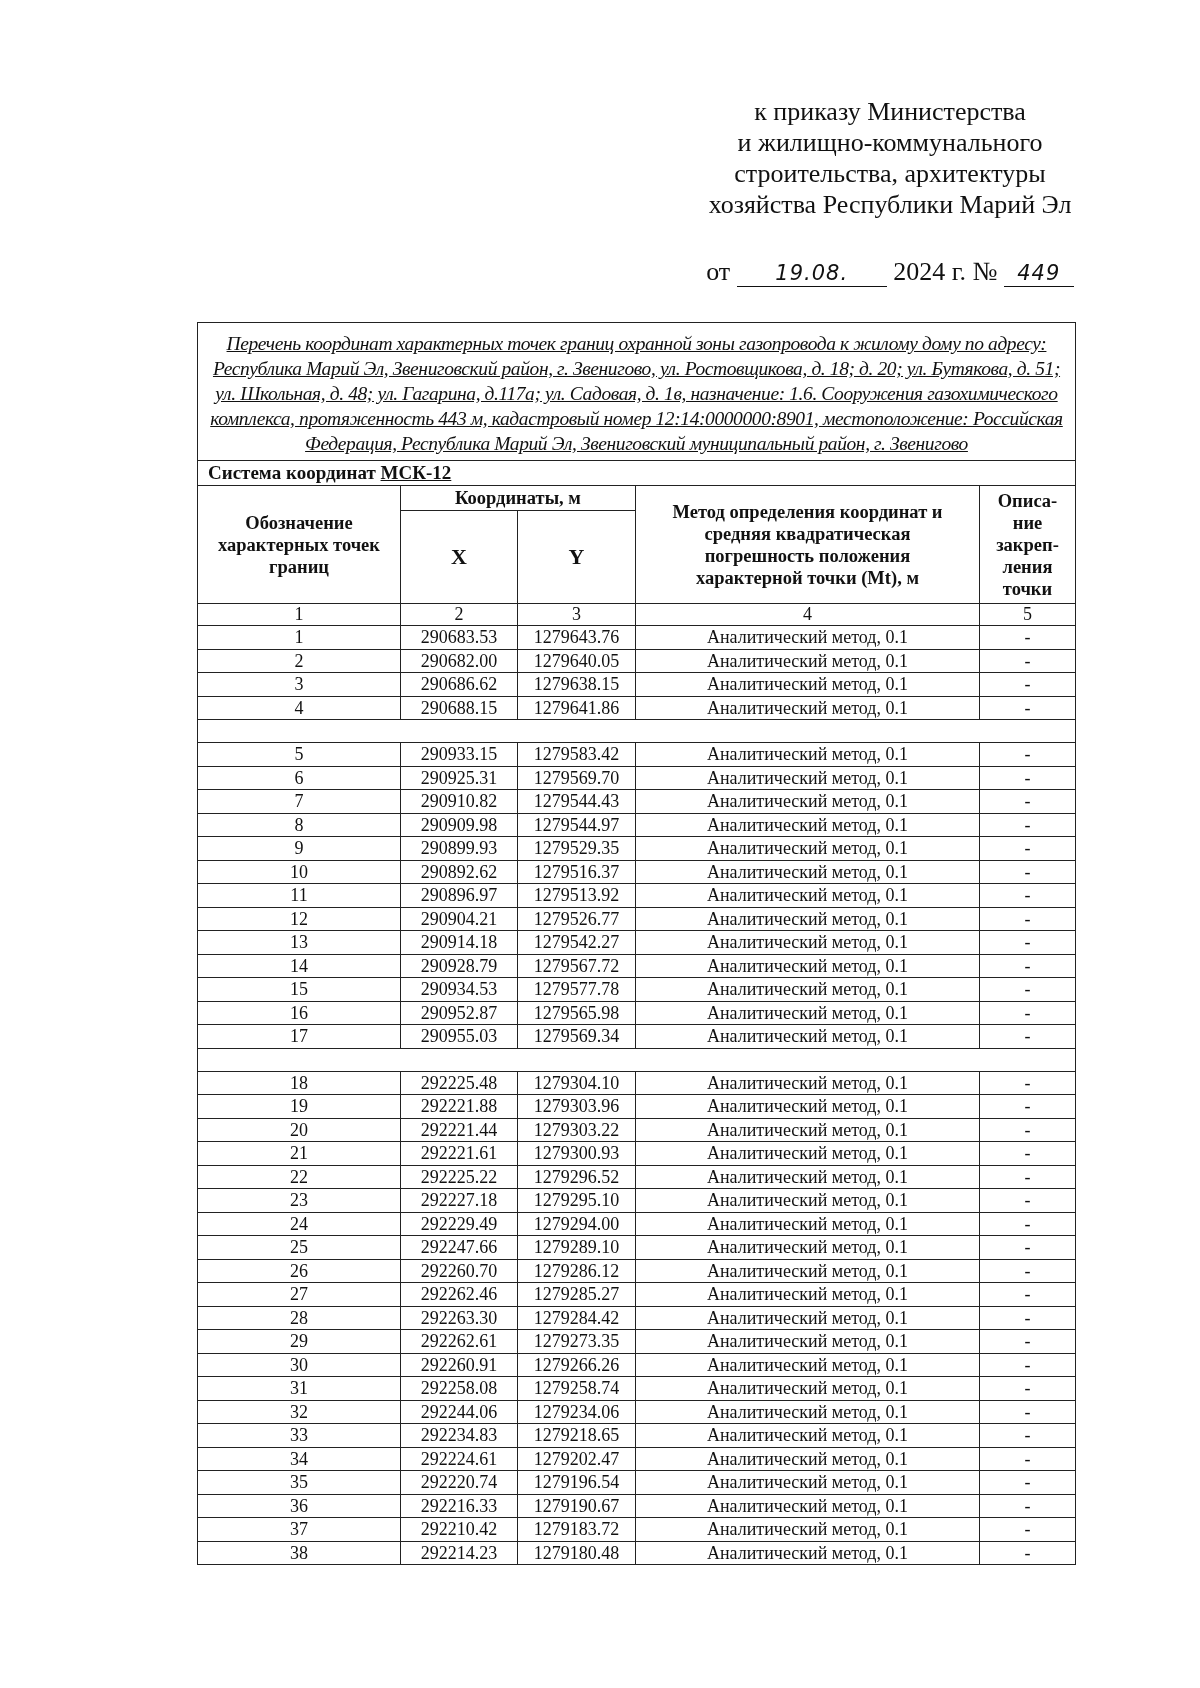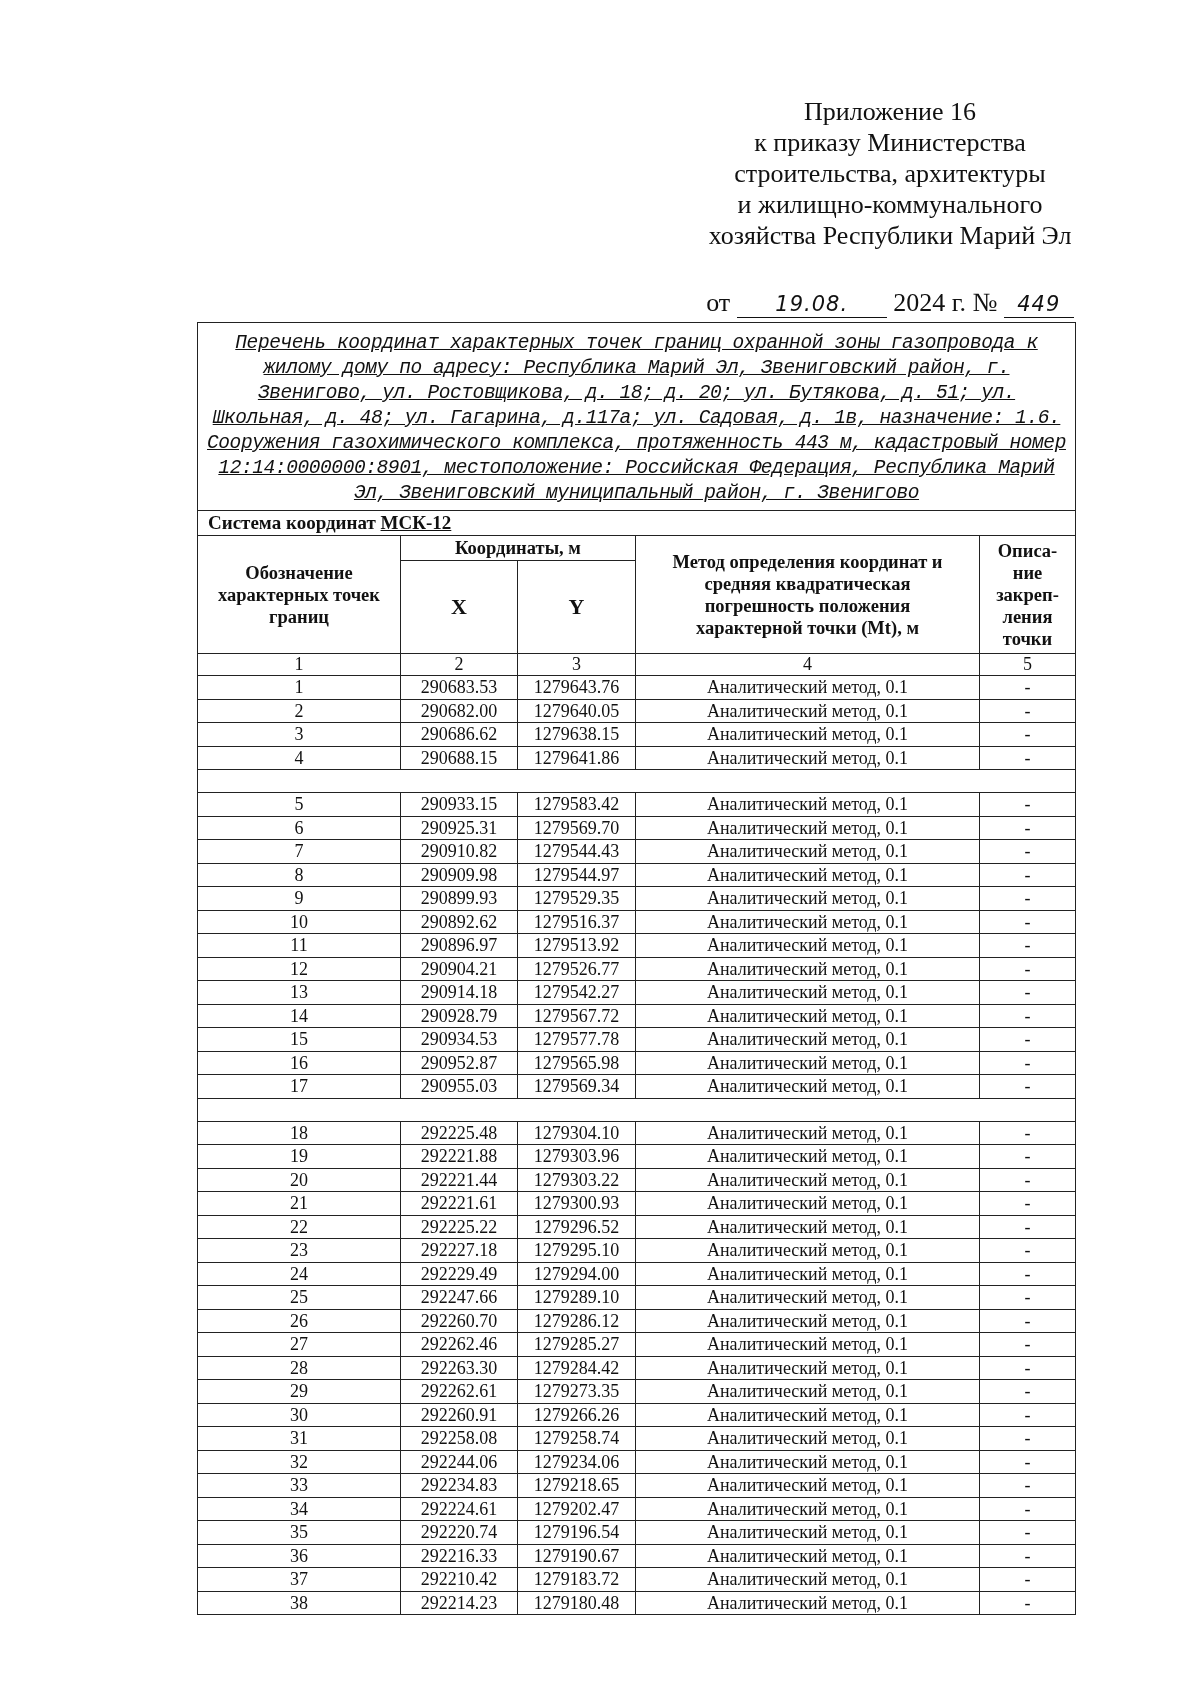--- a/index.html
+++ b/index.html
@@ -11,39 +11,38 @@
   .approval .line { display: block; }
   .approval .handwritten { font-family: "DejaVu Sans", sans-serif; font-style: italic; font-size: 21px; letter-spacing: 1px; }
   .approval .blank { display: inline-block; border-bottom: 1.5px solid #111; text-align: center; line-height: 26px; }
   .doc-table {
     position: absolute; left: 197px; top: 322px; width: 878px;
     border-collapse: collapse; table-layout: fixed;
   }
   .doc-table td, .doc-table th { border: 1.3px solid #222; padding: 0; text-align: center; vertical-align: middle; }
   .doc-table .outer-title td {
     font-style: italic; text-decoration: underline; font-size: 19.5px; line-height: 25px;
-    padding: 8px 8px 4px; letter-spacing: -0.4px; font-family: Liberation Mono, monospace;
+    padding: 8px 8px 4px; letter-spacing: -0.4px; font-family: Liberation Serif, serif;
   }
   .sys-row td { text-align: left; font-weight: bold; font-size: 19px; height: 24px; padding-left: 10px; }
   .sys-row .sys-val { text-decoration: underline; }
   .hdr th { font-weight: bold; font-size: 18.5px; line-height: 22px; font-family: "Liberation Serif", serif; }
   .hdr .xy { font-size: 22px; }
   .num-row td { font-size: 18px; height: 21px; }
   .data-row td { font-size: 18px; height: 22.5px; line-height: 20px; }
   .spacer-row td { height: 22px; border-left: 1.3px solid #222; border-right: 1.3px solid #222; }
   .dash { font-size: 16px; }
 </style>
 </head>
 <body>
 
 <div class="approval">
-  <span class="line">Приложение 16</span>
   <span class="line">к приказу Министерства</span>
+  <span class="line">и жилищно-коммунального</span>
   <span class="line">строительства, архитектуры</span>
-  <span class="line">и жилищно-коммунального</span>
   <span class="line">хозяйства Республики Марий Эл</span>
   <span class="line">
     <span>от</span>
     <span class="blank handwritten" style="width:150px;">19.08.</span>
     <span>2024 г. №</span>
     <span class="blank handwritten" style="width:70px;margin-top:40px;">449</span>
   </span>
 </div>
 
 <table class="doc-table">

